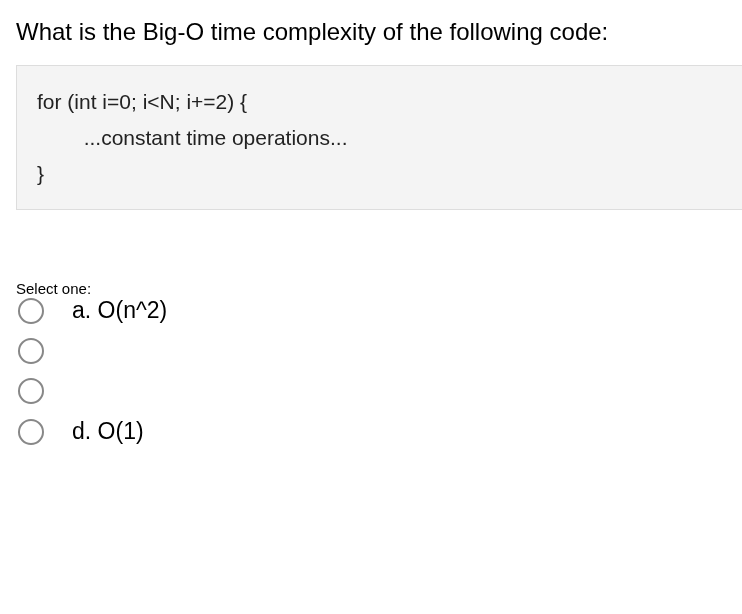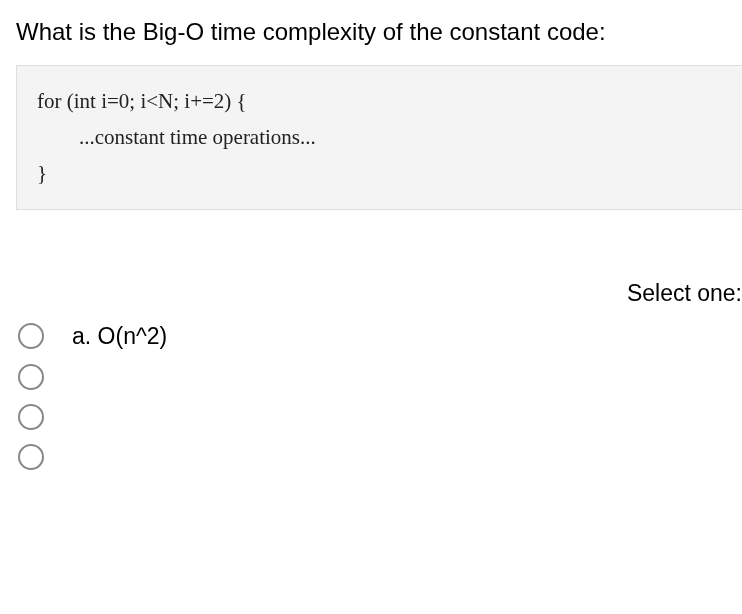--- a/index.html
+++ b/index.html
@@ -14,55 +14,53 @@
   .question-text {
     font-size: 24px;
     line-height: 1.3;
     margin-bottom: 18px;
   }
   .code-block {
     background: #f4f4f4;
     border: 1px solid #ddd;
     border-right: none;
     padding: 18px 20px;
-    font-family: Liberation Serif, serif;
+    font-family: Liberation Sans, sans-serif;
     font-size: 21px;
     line-height: 1.7;
     white-space: pre;
     margin-bottom: 70px;
     color: #222;
   }
   .select-one {
-    font-size: 23px;
-    margin-bottom: 16px;
-    text-align: right;
+    font-size: 15px;
   }
   .option-row {
     display: flex;
-    align-items: flex-start;
+    align-items: flex-end;
     margin-bottom: 14px;
   }
   .radio {
     width: 26px;
     height: 26px;
     border: 2px solid #888;
     border-radius: 50%;
     margin-right: 28px;
     flex-shrink: 0;
     margin-left: 2px;
     box-sizing: border-box;
   }
   .option-label {
     font-size: 23px;
   }
 </style>
 </head>
 <body>
 
-<div class="question-text">What is the Big-O time complexity of the constant code:</div>
+<div class="question-text">What is the Big-O time complexity of the following code:</div>
 
 <div class="code-block">for (int i=0; i&lt;N; i+=2) {
         ...constant time operations...
 }</div>
 
 <div class="select-one">Select one:</div>
 
 <div class="option-row">
   <div class="radio"></div>
   <div class="option-label">
@@ -73,13 +71,16 @@
 <div class="option-row">
   <div class="radio"></div>
 </div>
 
 <div class="option-row">
   <div class="radio"></div>
 </div>
 
 <div class="option-row">
   <div class="radio"></div>
+  <div class="option-label">
+    <span>d.</span> <span>O(1)</span>
+  </div>
 </div>
 
 </body></html>

